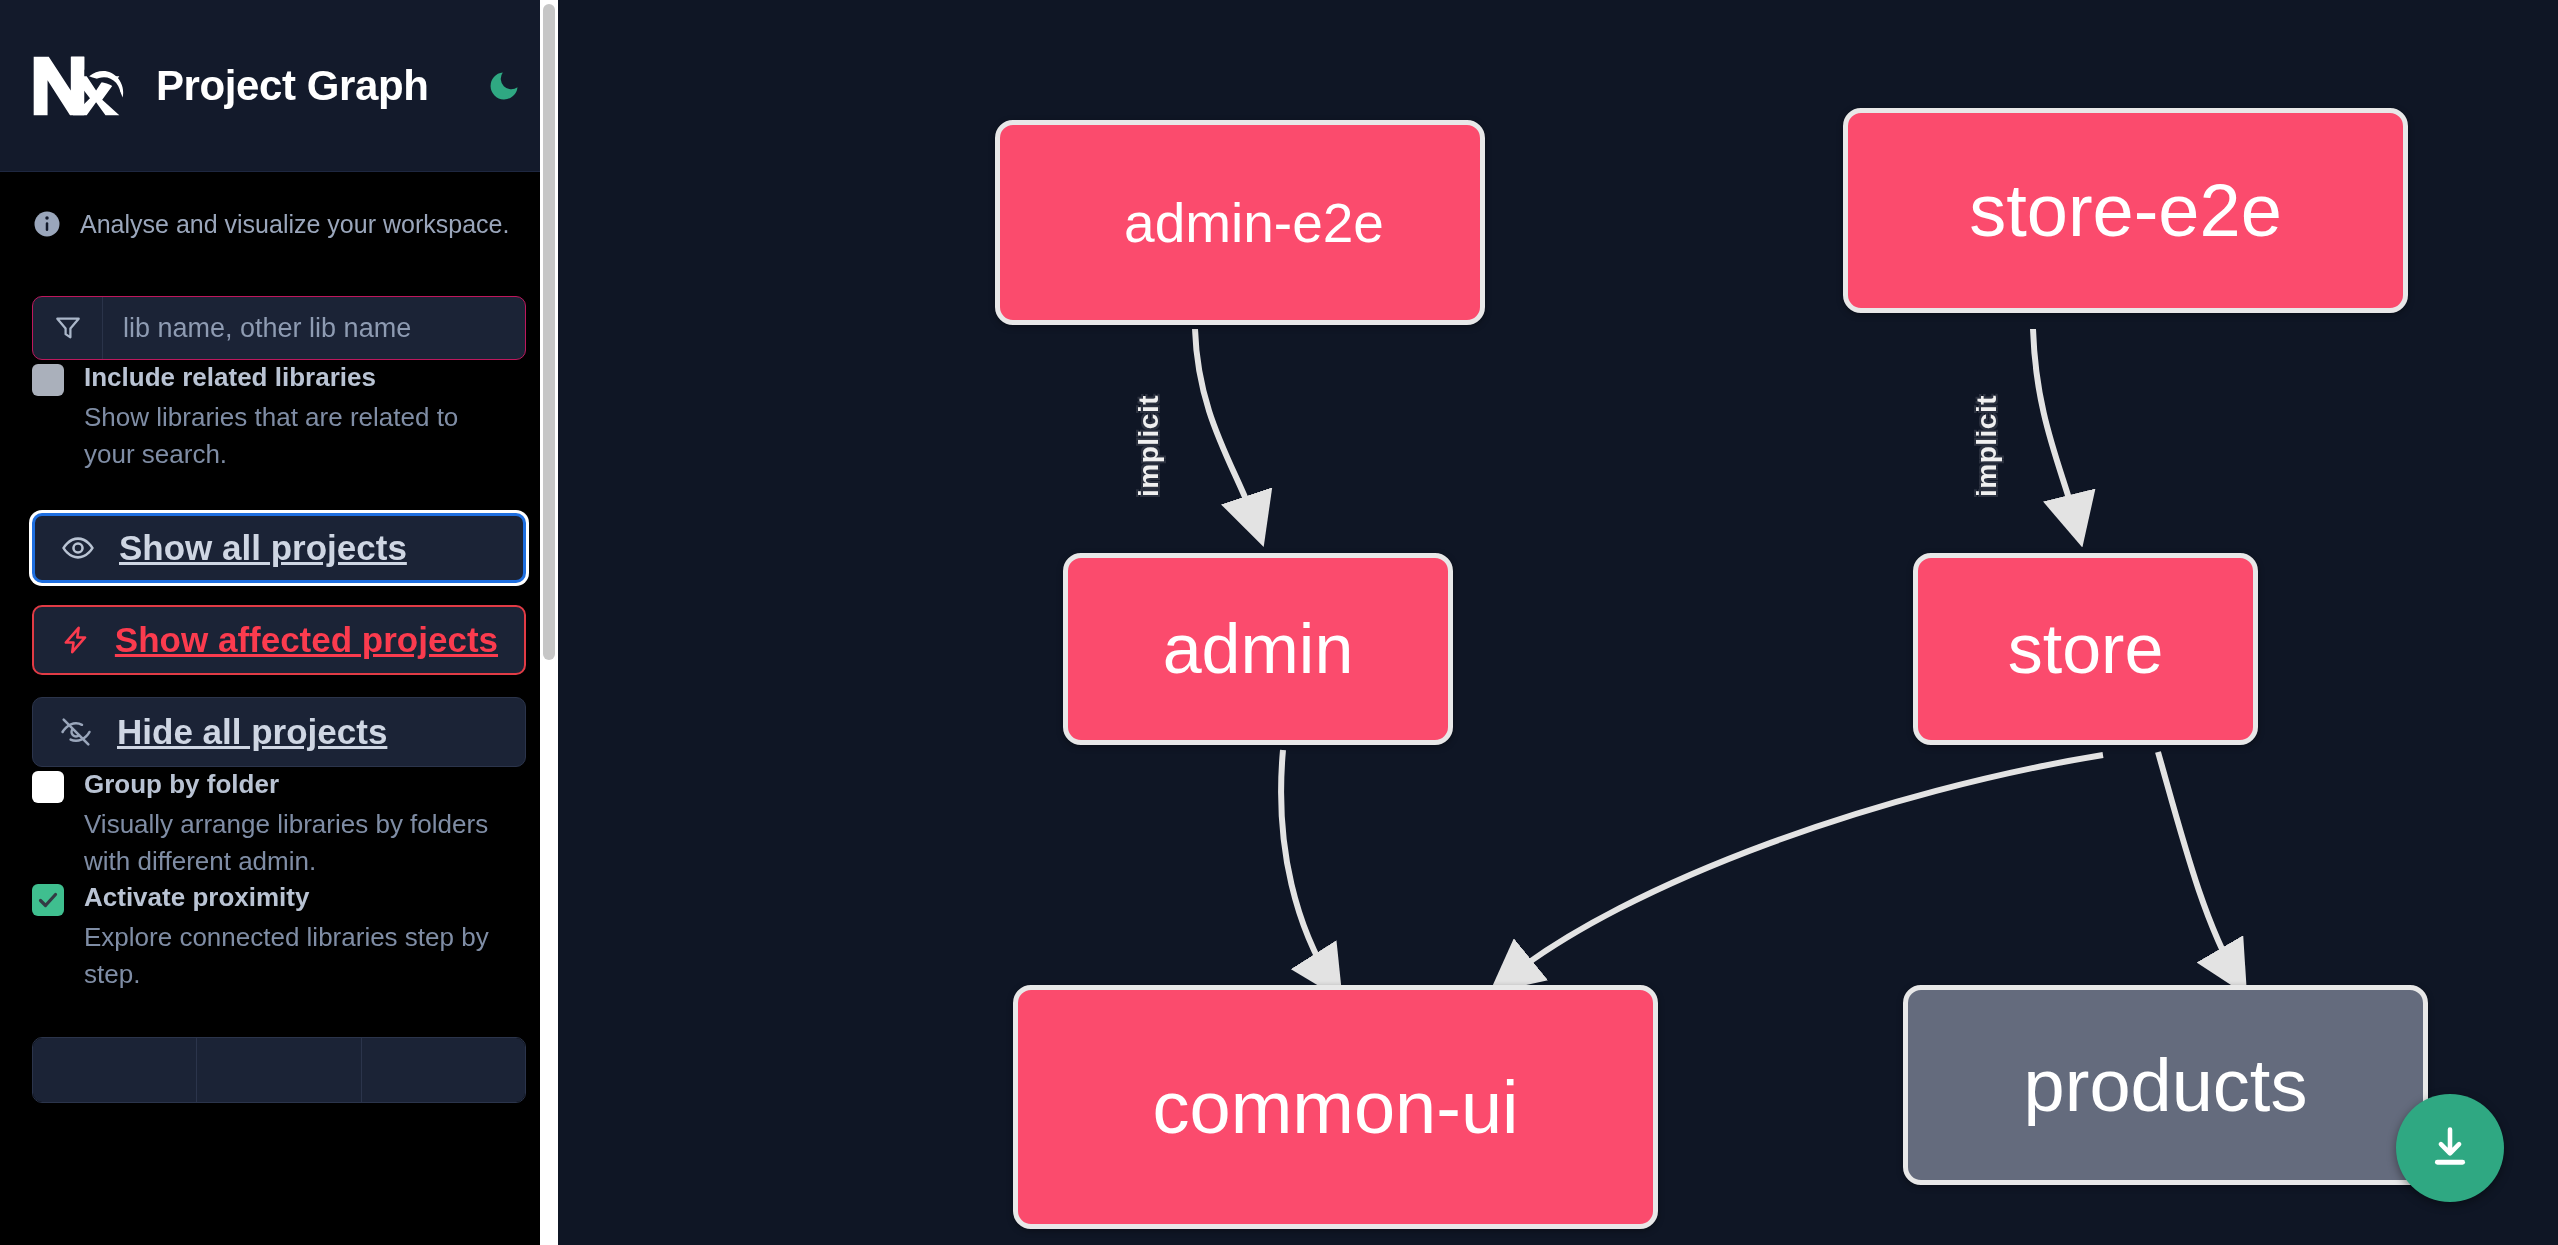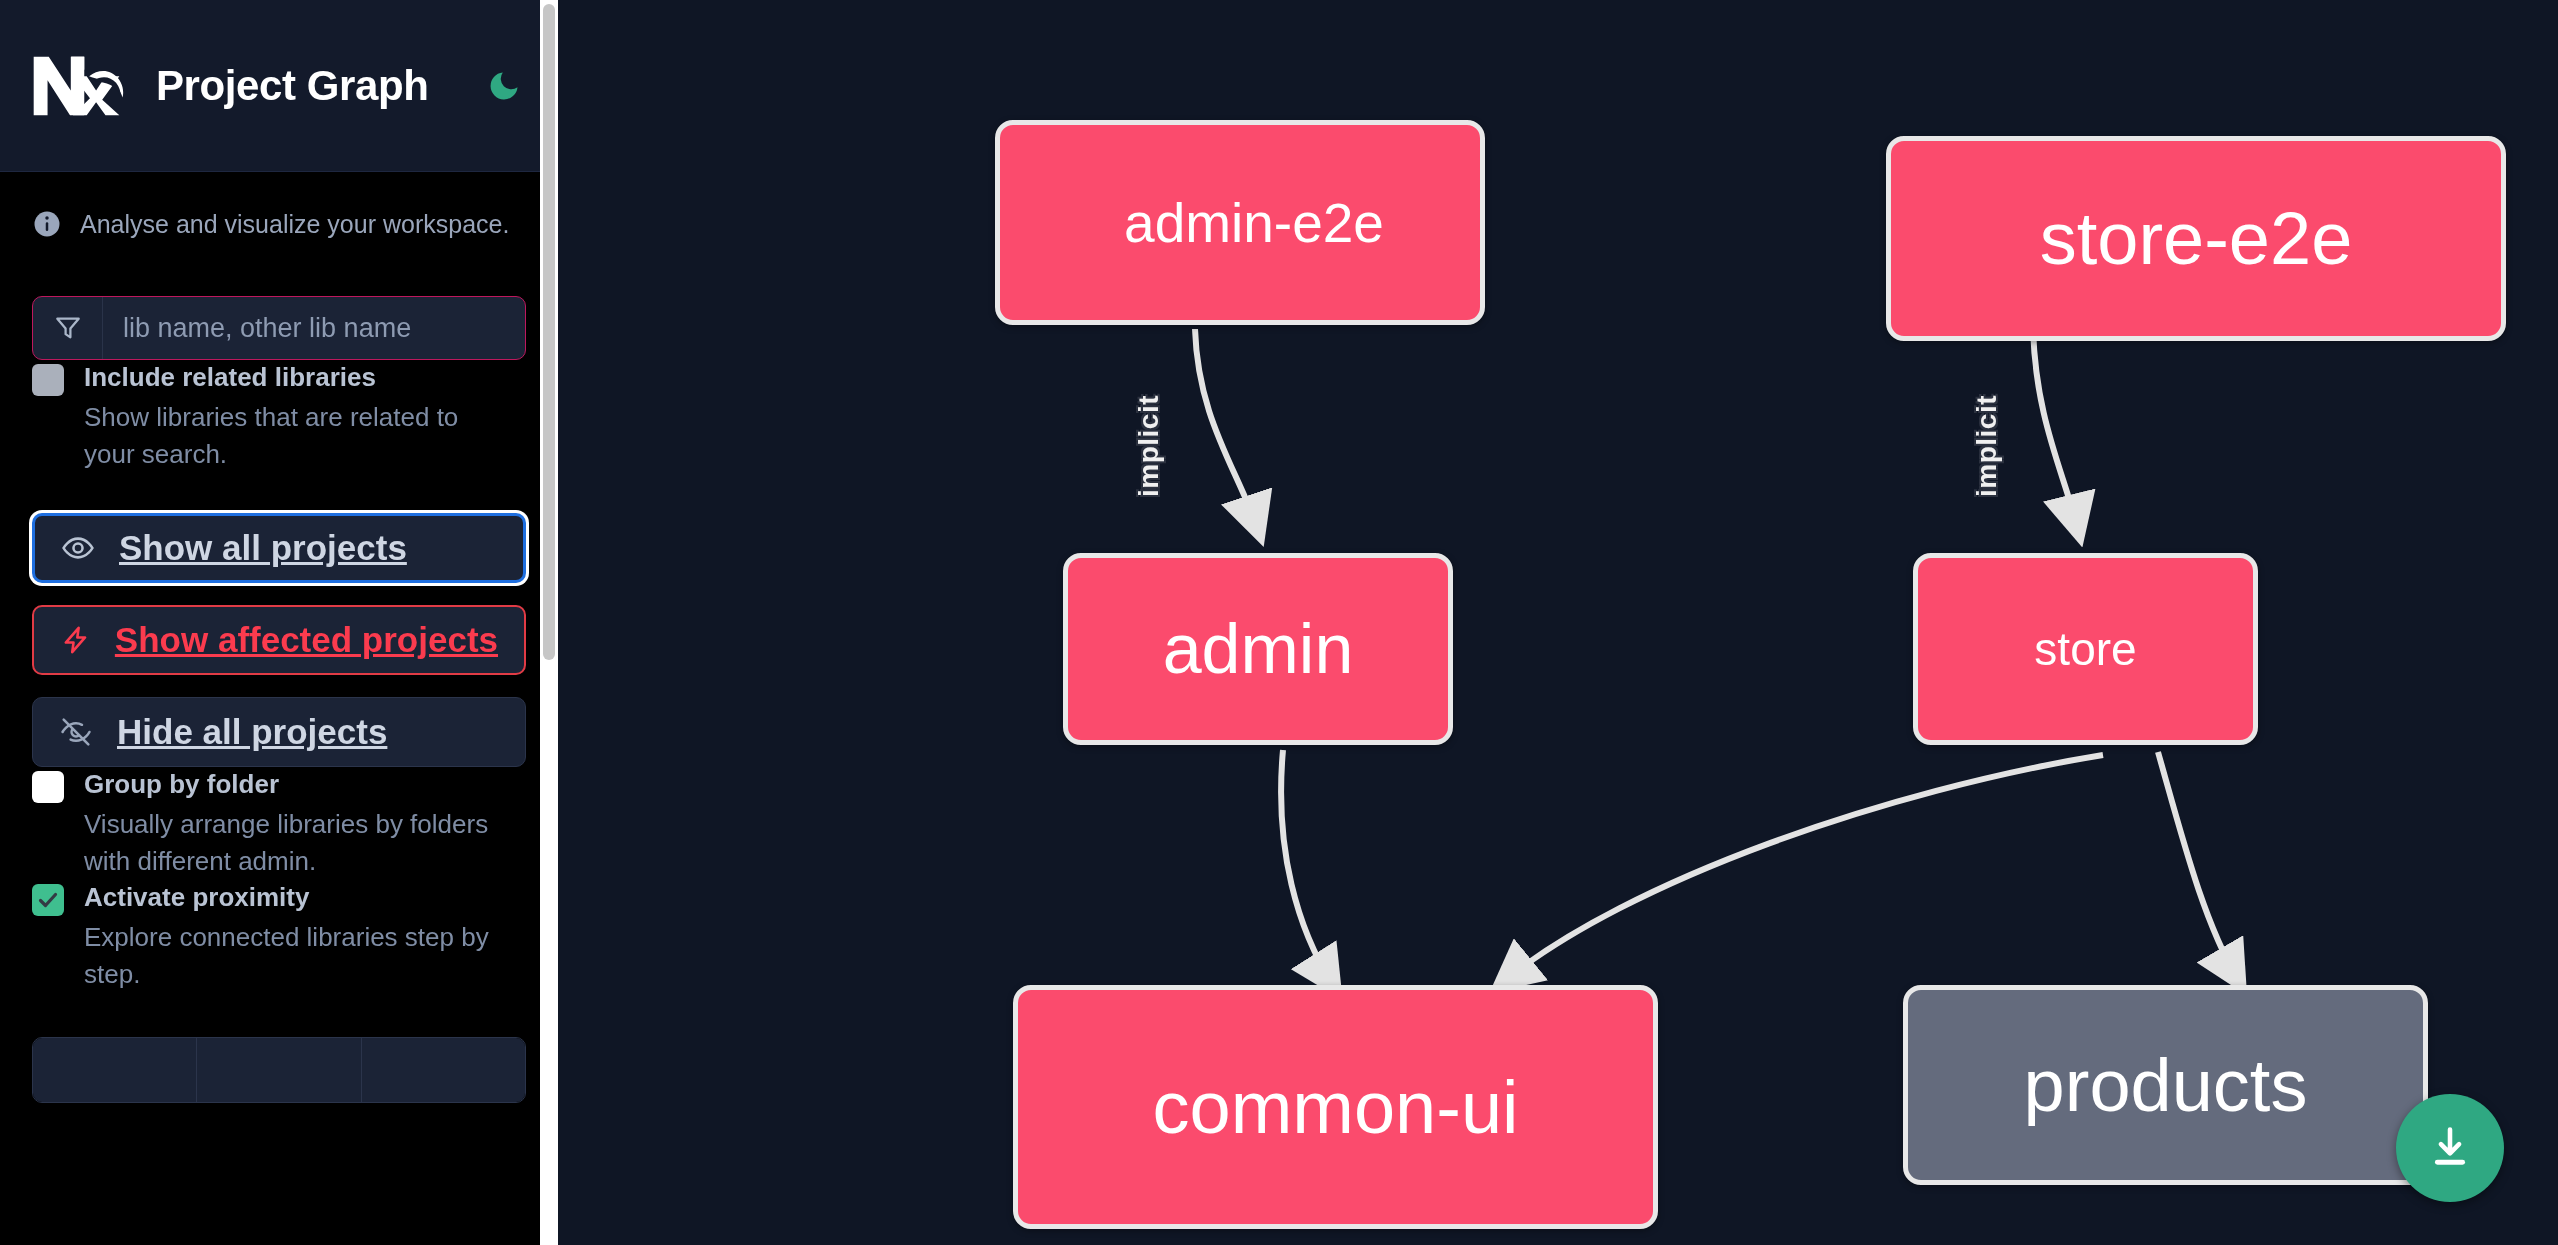--- a/index.html
+++ b/index.html
@@ -345,29 +345,29 @@
         <path d="M1545,755 C1330,790 1070,880 945,982"></path>
 
         <path d="M1600,752 C1625,840 1645,920 1680,980"></path>
       </g>
     </svg>
 
     <div class="node app" style="left:437px; top:120px; width:490px; height:205px; font-size:55px;padding-left:28px;">
       <span>admin-e2e</span>
     </div>
 
-    <div class="node app" style="left:1285px; top:136px; width:620px; height:205px; font-size:74px;margin-left:43px;">
+    <div class="node app" style="left:1285px; top:108px; width:565px; height:205px; font-size:74px;">
       <span>store-e2e</span>
     </div>
 
     <div class="node app" style="left:505px; top:553px; width:390px; height:192px; font-size:70px;">
       <span>admin</span>
     </div>
 
-    <div class="node app" style="left:1355px; top:553px; width:345px; height:192px; font-size:46px;">
+    <div class="node app" style="left:1355px; top:553px; width:345px; height:192px; font-size:70px;">
       <span>store</span>
     </div>
 
     <div class="node app" style="left:455px; top:985px; width:645px; height:244px; font-size:74px;">
       <span>common-ui</span>
     </div>
 
     <div class="node muted" style="left:1345px; top:985px; width:525px; height:200px; font-size:74px;">
       <span>products</span>
     </div>

